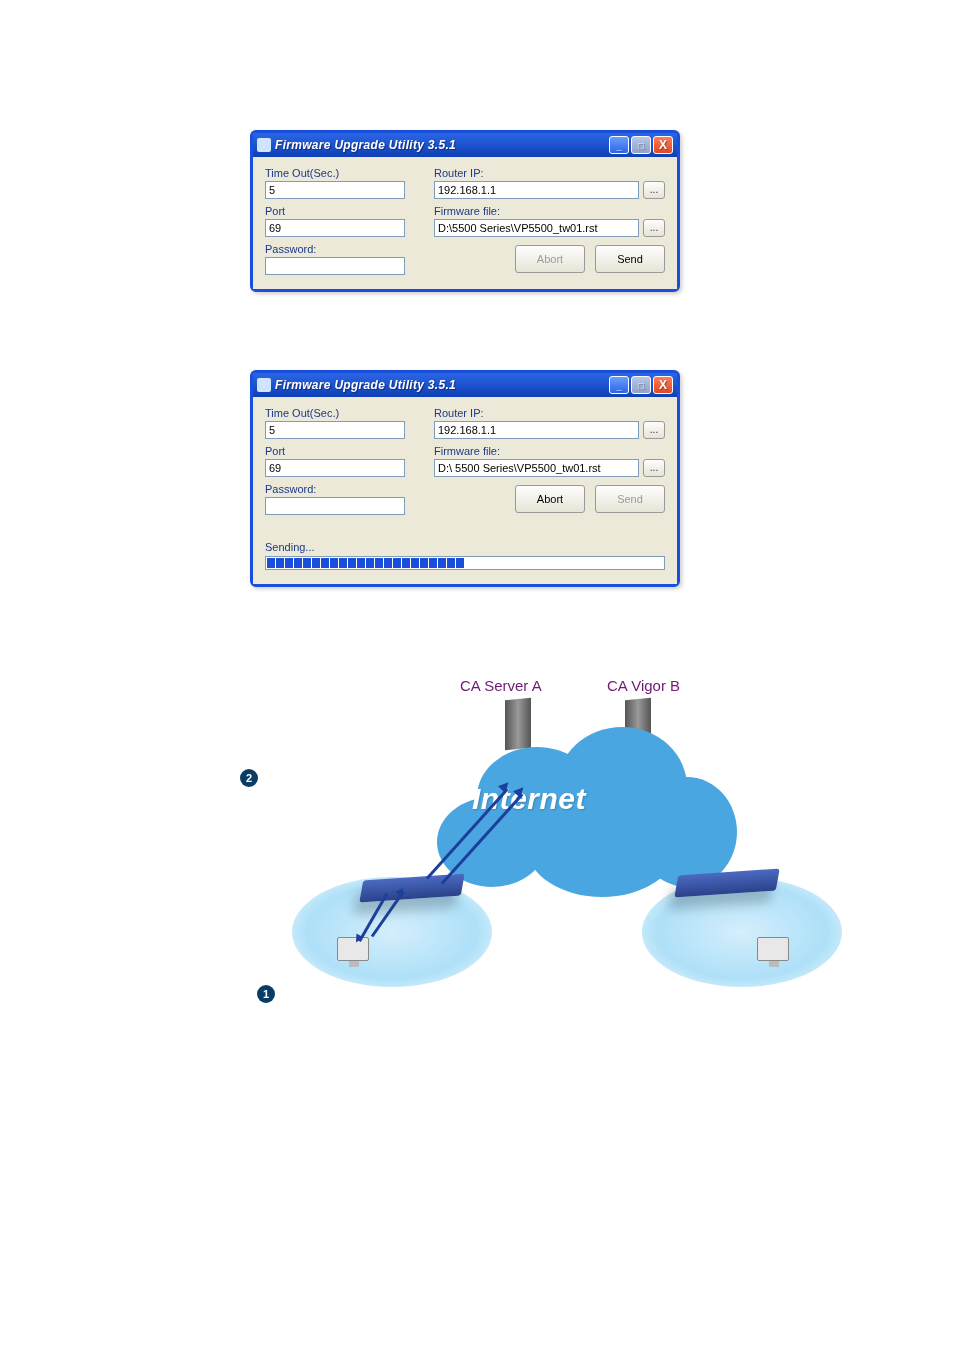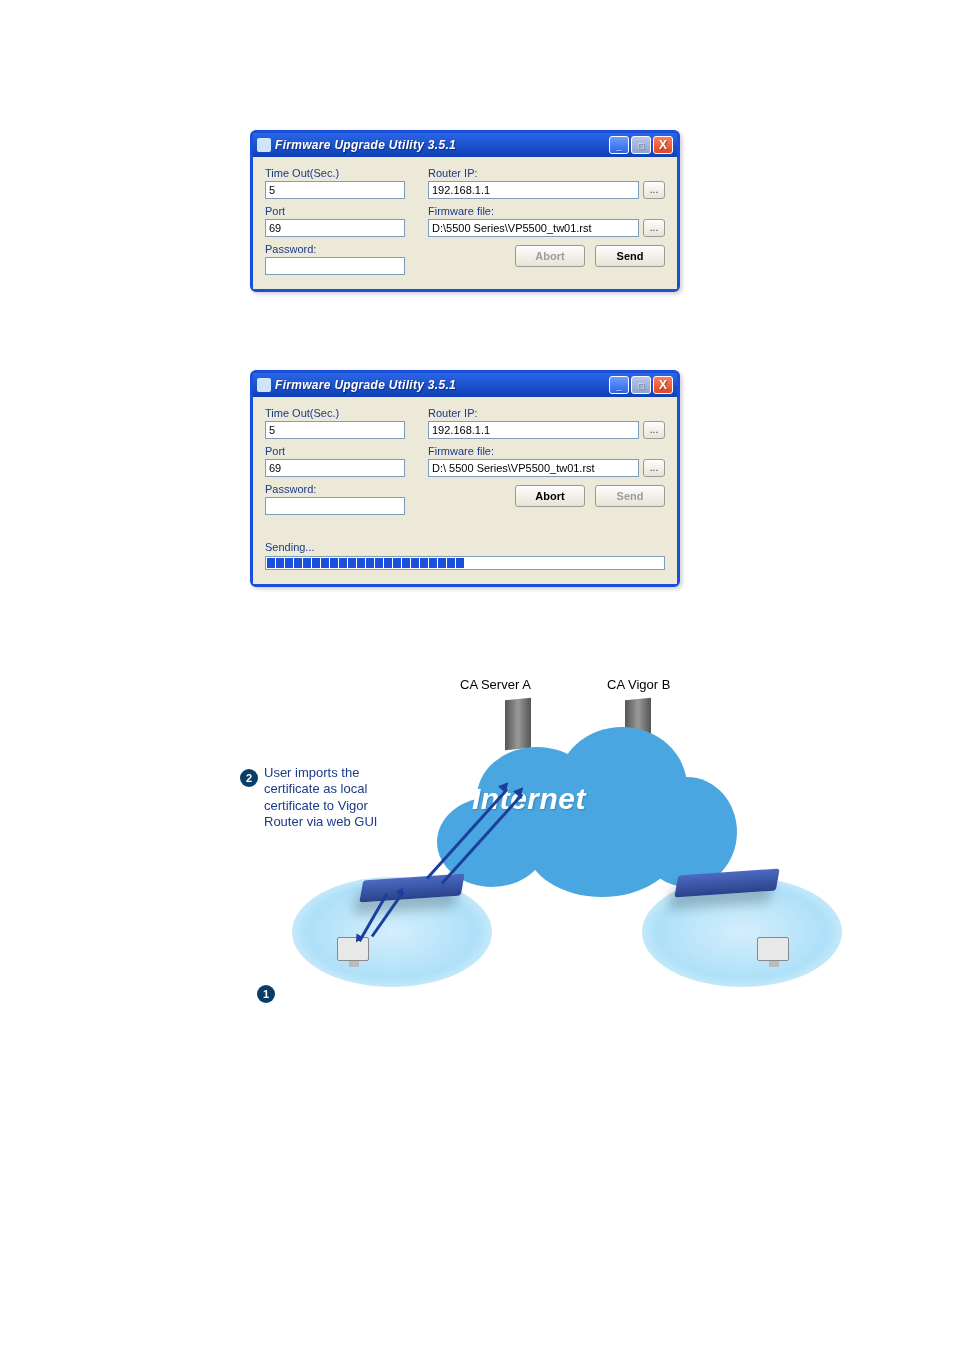--- a/index.html
+++ b/index.html
@@ -79,21 +79,21 @@
     background: linear-gradient(to bottom, #ff7b5a, #e04a23);
     color: #fff;
     font-size: 12px;
   }
   .client {
     padding: 10px 12px 14px 12px;
     background: #ece9d8;
   }
   .cols {
     display: flex;
-    gap: 23px;
+    gap: 29px;
   }
   .col-left { width: 140px; }
   .col-right { flex: 1; }
   .lbl {
     color: #1a3a8a;
     margin-top: 6px;
     margin-bottom: 2px;
   }
   .lbl.first { margin-top: 0; }
   .textinput {
@@ -128,31 +128,30 @@
     box-sizing: border-box;
   }
   .action-row {
     display: flex;
     justify-content: flex-end;
     gap: 10px;
     margin-top: 8px;
   }
   .actbtn {
     width: 70px;
-    height: 22px;
+    height: 28px;
     border: 1px solid #999;
     border-radius: 3px;
     background: linear-gradient(to bottom, #fdfdfd, #e7e4d6);
     font-family: inherit;
     font-size: 11px;
     display: flex;
     align-items: center;
     justify-content: center;
     box-sizing: border-box;
-    font-weight: bold;
   }
   .actbtn.disabled { color: #9c9c9c; }
   .status-line {
     color: #1a3a8a;
     margin-top: 26px;
   }
   .progress-outer {
     height: 14px;
     border: 1px solid #7f9db9;
     background: #fff;
@@ -170,22 +169,22 @@
   
   .diagram-wrap {
     position: relative;
     width: 620px;
     height: 400px;
     margin-left: 200px;
     margin-top: 90px;
   }
   .srvlbl {
     position: absolute;
-    font-size: 13px;
-    color: #000000;
+    font-size: 15px;
+    color: #701a75;
     text-align: right;
   }
   .cloud {
     position: absolute;
     left: 205px;
     top: 40px;
     width: 290px;
     height: 190px;
   }
   .cloud .blob {
@@ -395,24 +394,20 @@
     <div class="cloud">
       <div class="blob" style="left:40px; top:30px; width:120px; height:100px;"></div>
       <div class="blob" style="left:120px; top:10px; width:130px; height:120px;"></div>
       <div class="blob" style="left:0px; top:80px; width:110px; height:90px;"></div>
       <div class="blob" style="left:90px; top:80px; width:150px; height:100px;"></div>
       <div class="blob" style="left:200px; top:60px; width:100px; height:110px;"></div>
     </div>
     <div class="cloud-text">Internet</div>
 
     <div class="step" style="left:8px; top:92px;">2</div>
-    <div class="step-text" style="left:32px; top:88px; white-space:pre-line;">User imports the
-certificate as local
-certificate to Vigor
-Router via web GUI</div>
 
     <div class="oval" style="left:60px; top:200px; width:200px; height:110px;"></div>
     <div class="routerbox" style="left:130px; top:200px;"></div>
     <div class="monitor" style="left:105px; top:260px;">
       <div class="scr"></div>
         <div class="stand"></div>
     </div>
 
     <div class="oval" style="left:410px; top:200px; width:200px; height:110px;"></div>
     <div class="routerbox" style="left:445px; top:195px;"></div>

